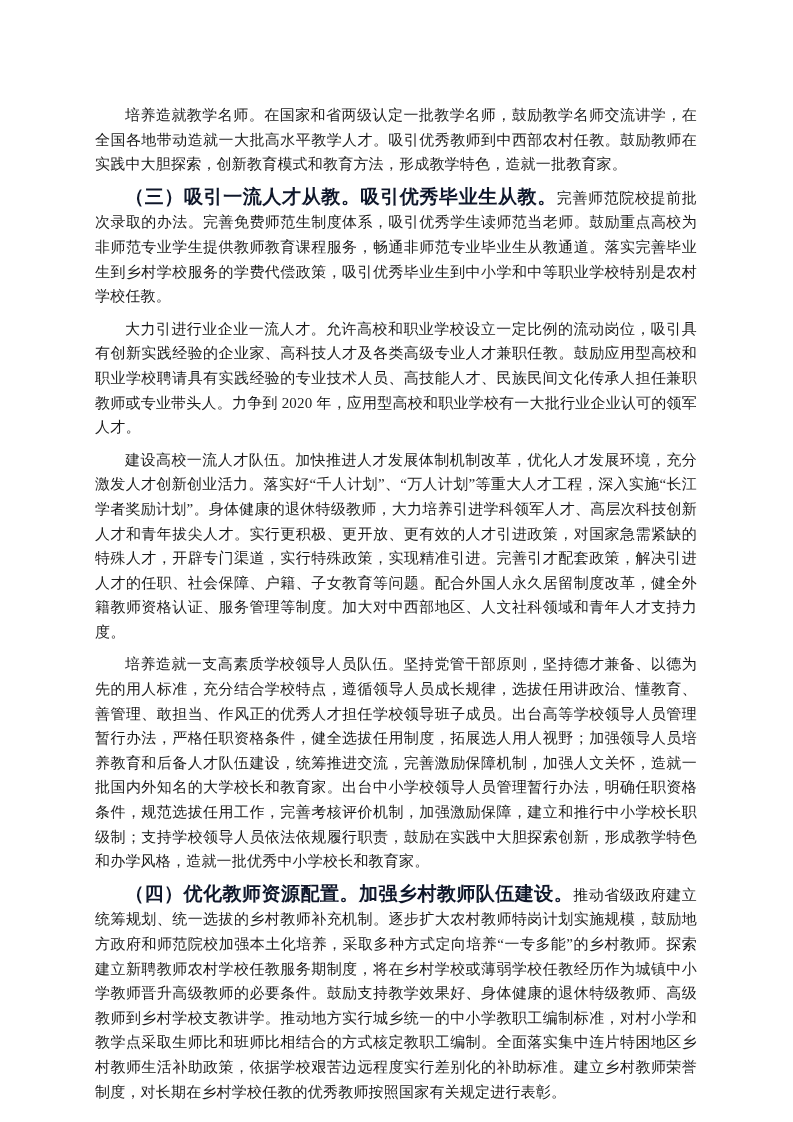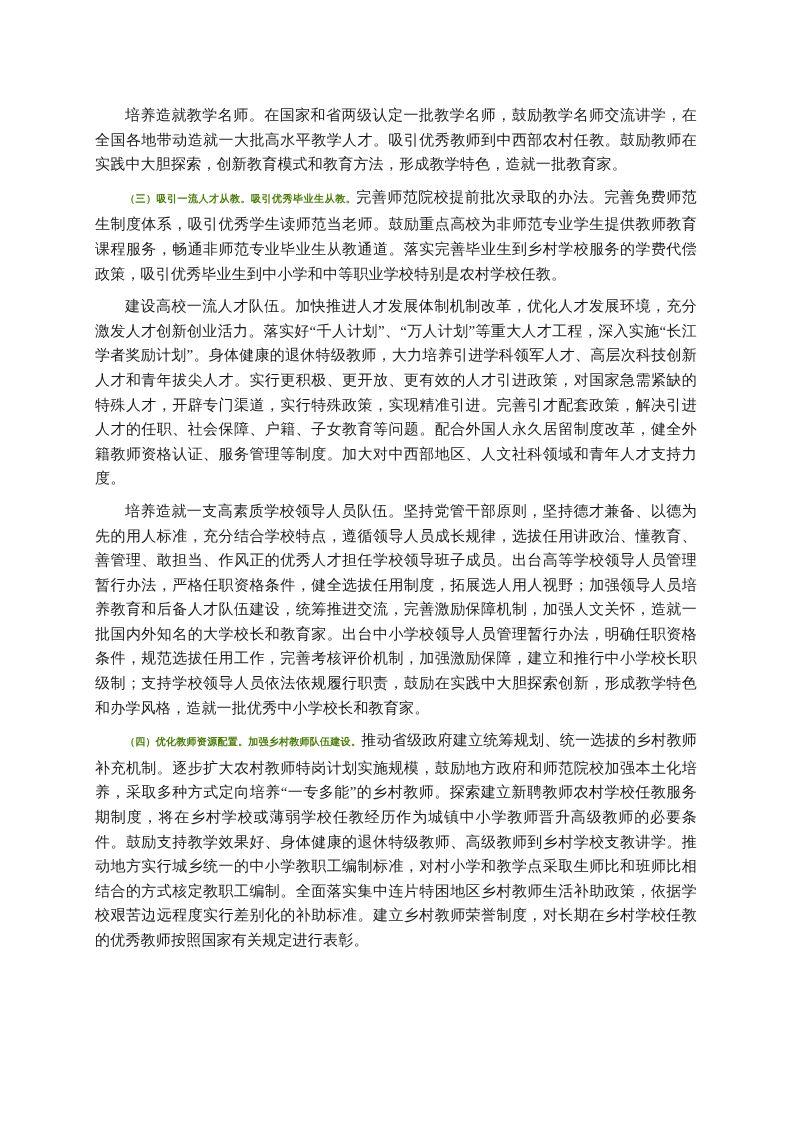--- a/index.html
+++ b/index.html
@@ -29,29 +29,30 @@
     text-justify: inter-ideograph;
     text-indent: 2em;
     letter-spacing: 0.2px;
   }
   .doc-body .run-normal {
     font-weight: normal;
     font-family: "Liberation Serif", "DejaVu Serif", serif;
   }
   .doc-body .run-bold {
     font-weight: 700;
-    font-size: 10px;
-    font-family: Liberation Mono, monospace;
-    color: #4d7c0f;
+    font-size: 19px;
+    font-family: Liberation Sans, sans-serif;
+    color: #0f172a;
   }
 </style>
 </head>
 <body>
 
 <main class="page">
   <div class="doc-body" id="doc-body">
       <p class="para"><span class="run-normal">培养造就教学名师。在国家和省两级认定一批教学名师，鼓励教学名师交流讲学，在全国各地带动造就一大批高水平教学人才。吸引优秀教师到中西部农村任教。鼓励教师在实践中大胆探索，创新教育模式和教育方法，形成教学特色，造就一批教育家。</span></p>
       <p class="para"><b class="run-bold">（三）吸引一流人才从教。吸引优秀毕业生从教。</b><span class="run-normal">完善师范院校提前批次录取的办法。完善免费师范生制度体系，吸引优秀学生读师范当老师。鼓励重点高校为非师范专业学生提供教师教育课程服务，畅通非师范专业毕业生从教通道。落实完善毕业生到乡村学校服务的学费代偿政策，吸引优秀毕业生到中小学和中等职业学校特别是农村学校任教。</span></p>
+      <p class="para"><span class="run-normal">大力引进行业企业一流人才。允许高校和职业学校设立一定比例的流动岗位，吸引具有创新实践经验的企业家、高科技人才及各类高级专业人才兼职任教。鼓励应用型高校和职业学校聘请具有实践经验的专业技术人员、高技能人才、民族民间文化传承人担任兼职教师或专业带头人。力争到 2020 年，应用型高校和职业学校有一大批行业企业认可的领军人才。</span></p>
       <p class="para"><span class="run-normal">建设高校一流人才队伍。加快推进人才发展体制机制改革，优化人才发展环境，充分激发人才创新创业活力。落实好“千人计划”、“万人计划”等重大人才工程，深入实施“长江学者奖励计划”。身体健康的退休特级教师，大力培养引进学科领军人才、高层次科技创新人才和青年拔尖人才。实行更积极、更开放、更有效的人才引进政策，对国家急需紧缺的特殊人才，开辟专门渠道，实行特殊政策，实现精准引进。完善引才配套政策，解决引进人才的任职、社会保障、户籍、子女教育等问题。配合外国人永久居留制度改革，健全外籍教师资格认证、服务管理等制度。加大对中西部地区、人文社科领域和青年人才支持力度。</span></p>
       <p class="para"><span class="run-normal">培养造就一支高素质学校领导人员队伍。坚持党管干部原则，坚持德才兼备、以德为先的用人标准，充分结合学校特点，遵循领导人员成长规律，选拔任用讲政治、懂教育、善管理、敢担当、作风正的优秀人才担任学校领导班子成员。出台高等学校领导人员管理暂行办法，严格任职资格条件，健全选拔任用制度，拓展选人用人视野；加强领导人员培养教育和后备人才队伍建设，统筹推进交流，完善激励保障机制，加强人文关怀，造就一批国内外知名的大学校长和教育家。出台中小学校领导人员管理暂行办法，明确任职资格条件，规范选拔任用工作，完善考核评价机制，加强激励保障，建立和推行中小学校长职级制；支持学校领导人员依法依规履行职责，鼓励在实践中大胆探索创新，形成教学特色和办学风格，造就一批优秀中小学校长和教育家。</span></p>
       <p class="para"><b class="run-bold">（四）优化教师资源配置。加强乡村教师队伍建设。</b><span class="run-normal">推动省级政府建立统筹规划、统一选拔的乡村教师补充机制。逐步扩大农村教师特岗计划实施规模，鼓励地方政府和师范院校加强本土化培养，采取多种方式定向培养“一专多能”的乡村教师。探索建立新聘教师农村学校任教服务期制度，将在乡村学校或薄弱学校任教经历作为城镇中小学教师晋升高级教师的必要条件。鼓励支持教学效果好、身体健康的退休特级教师、高级教师到乡村学校支教讲学。推动地方实行城乡统一的中小学教职工编制标准，对村小学和教学点采取生师比和班师比相结合的方式核定教职工编制。全面落实集中连片特困地区乡村教师生活补助政策，依据学校艰苦边远程度实行差别化的补助标准。建立乡村教师荣誉制度，对长期在乡村学校任教的优秀教师按照国家有关规定进行表彰。</span></p>
     </div>
 </main>
 
 </body></html>

